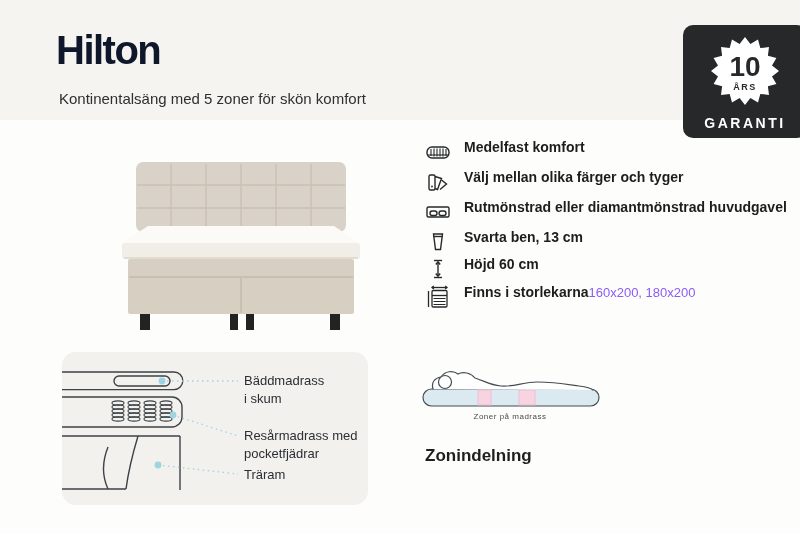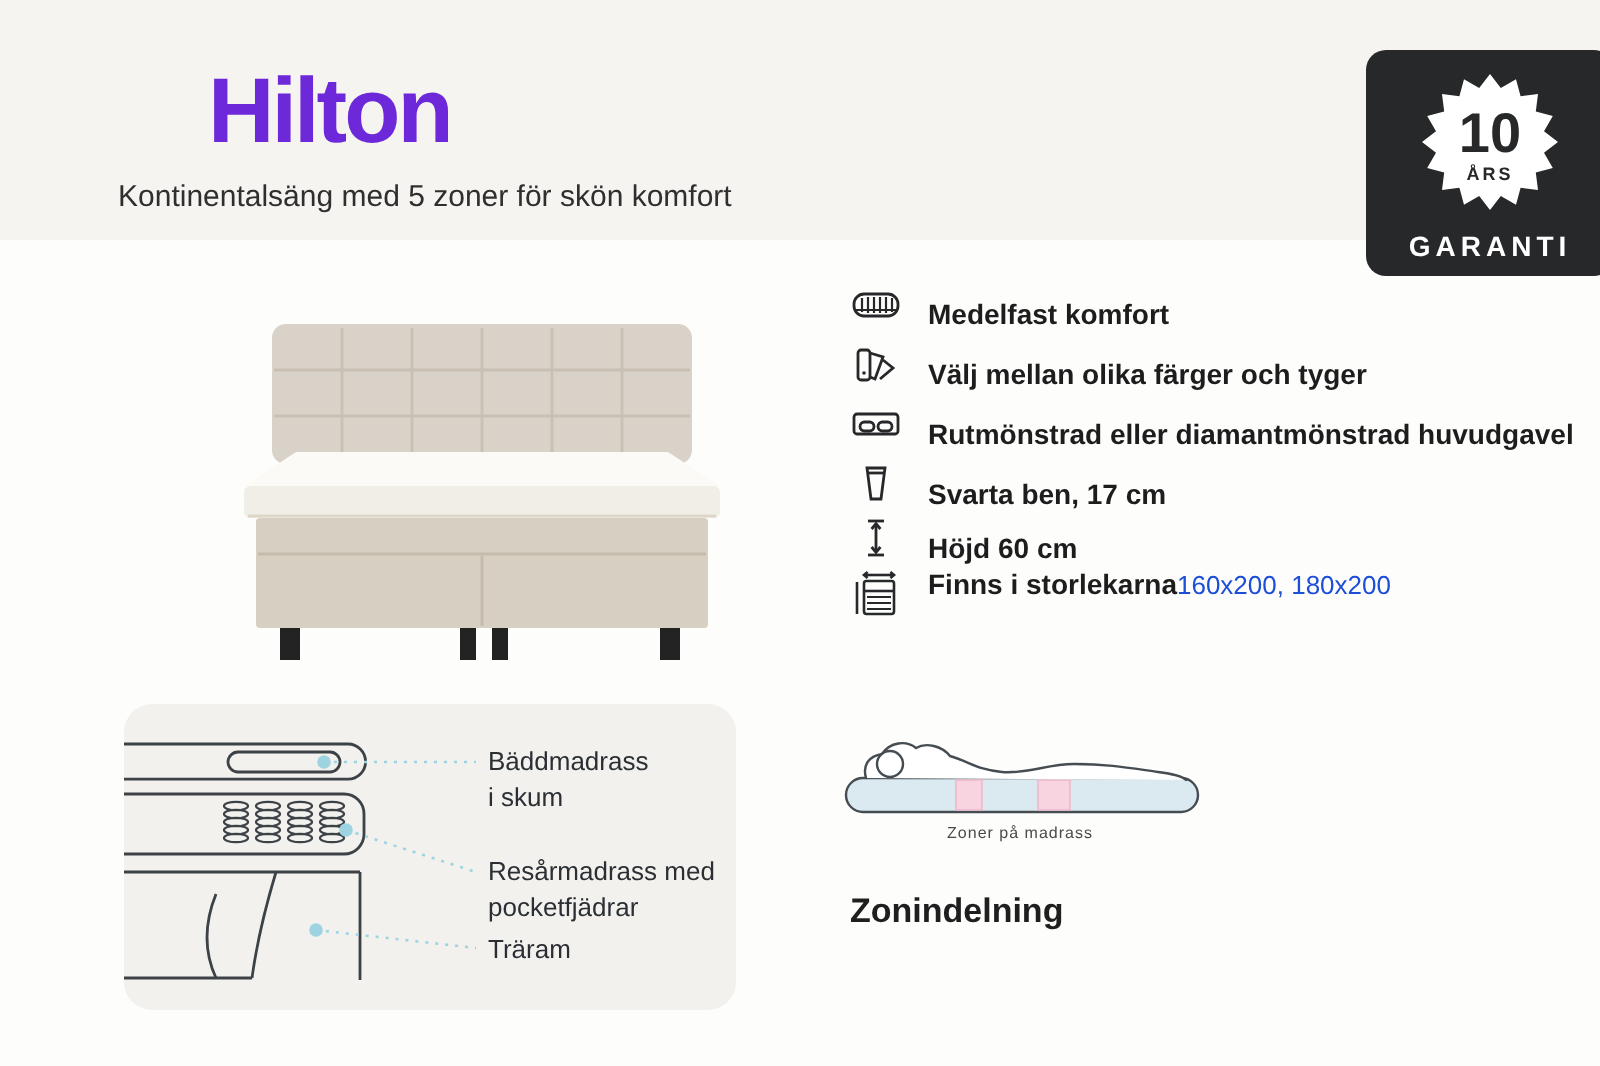--- a/index.html
+++ b/index.html
@@ -13,21 +13,21 @@
   }
   .page { position:absolute; inset:0; width:800px; height:533px; }
 
   
   .header-band {
     position:absolute; left:0; top:0; width:800px; height:120px;
     background:#f5f4f1;
   }
   .title {
     position:absolute; left:56px; top:28px;
-    font-size:46px; font-weight:800; letter-spacing:-1.5px; color:#6d28d9;margin-left:48px;
+    font-size:40px; font-weight:800; letter-spacing:-1.5px; color:#0f172a;
   }
   .subtitle {
     position:absolute; left:59px; top:90px;
     font-size:15px; color:#2f2f2f;
   }
 
   
   .badge {
     position:absolute; left:683px; top:25px; width:124px; height:113px;
     background:#26282a; border-radius:10px;
@@ -41,24 +41,24 @@
   }
   .badge .years { font-size:28px; font-weight:800; color:#26282a; line-height:1; margin-top:2px;}
   .badge .years-label { font-size:9px; font-weight:700; color:#26282a; letter-spacing:1.5px; margin-top:1px;}
   .badge .garanti { color:#ffffff; font-size:14px; font-weight:700; letter-spacing:2.5px; margin-top:4px; }
 
   
   .bed-illustration { position:absolute; left:88px; top:148px; }
 
   
   .features { position:absolute; left:425px; top:139px; width:360px; }
-  .feature-row { position:absolute; left:0; display:flex; align-items:flex-end; gap:13px; }
+  .feature-row { position:absolute; left:0; display:flex; align-items:flex-start; gap:13px; }
   .feature-row .ficon { width:26px; height:26px; flex:0 0 26px; display:flex; align-items:center; justify-content:center; }
   .feature-row .flabel { font-size:14px; font-weight:700; color:#1d1d1d; white-space:nowrap; }
-  .feature-row .fsub { font-size:13px; font-weight:400; color:#1d4ed8; margin-top:1px; }
+  .feature-row .fsub { font-size:13px; font-weight:400; color:#8b5cf6; margin-top:1px; }
 
   
   .xsection-card {
     position:absolute; left:62px; top:352px; width:306px; height:153px;
     background:#f2f1ee; border-radius:14px; overflow:hidden;
   }
   .xsection-card svg { position:absolute; left:0; top:0; }
   .xlabel { position:absolute; font-size:13px; color:#2b2f33; line-height:1.4; }
 
   
@@ -175,21 +175,21 @@
       <span class="flabel">Rutmönstrad eller diamantmönstrad huvudgavel</span>
     </div>
 
     <div class="feature-row" style="top:90px">
       <span class="ficon">
         <svg width="26" height="26" viewBox="0 0 26 26" fill="none" stroke="#26282a" stroke-width="1.4">
           <path d="M8.5 5 H17.5 L15.5 20.5 H10.5 Z"></path>
           <line x1="8.5" y1="7.5" x2="17.5" y2="7.5"></line>
         </svg>
       </span>
-      <span class="flabel">Svarta ben, 17 cm</span>
+      <span class="flabel">Svarta ben, 13 cm</span>
     </div>
 
     <div class="feature-row" style="top:117px">
       <span class="ficon">
         <svg width="26" height="26" viewBox="0 0 26 26" fill="none" stroke="#26282a" stroke-width="1.4">
           <line x1="9" y1="4.5" x2="17" y2="4.5"></line>
           <line x1="9" y1="21.5" x2="17" y2="21.5"></line>
           <line x1="13" y1="6" x2="13" y2="20"></line>
           <path d="M10.8 8.5 L13 5.8 L15.2 8.5"></path>
           <path d="M10.8 17.5 L13 20.2 L15.2 17.5"></path>

